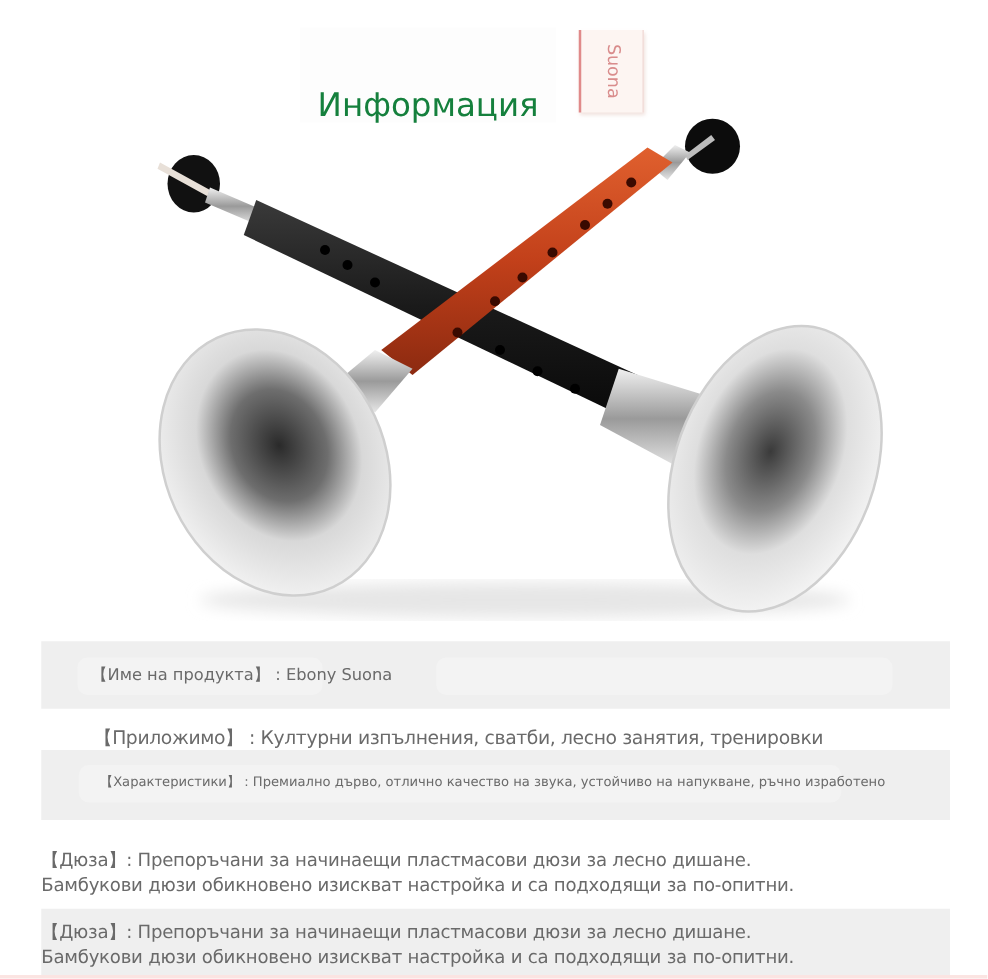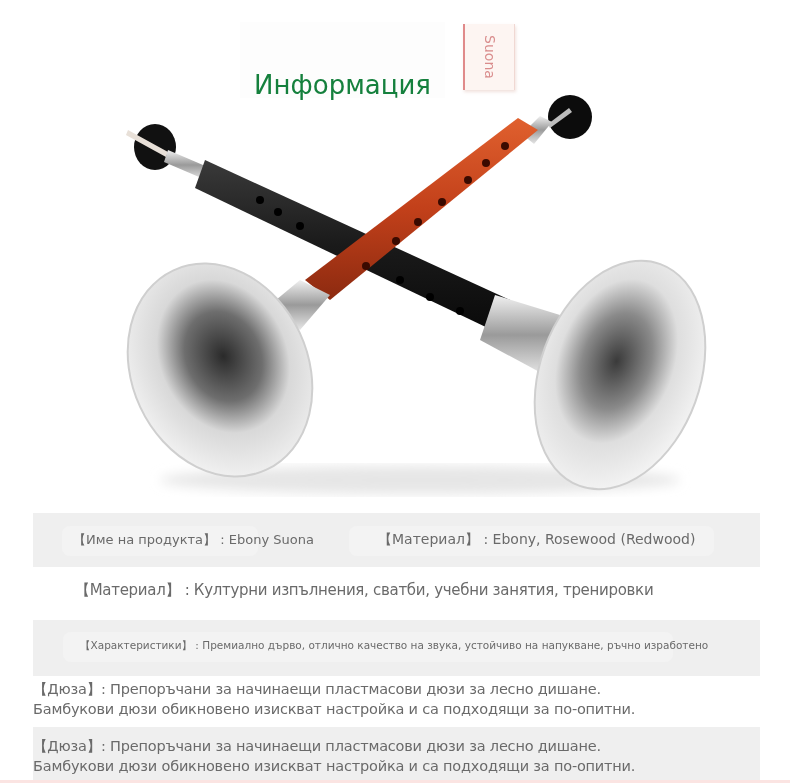--- a/index.html
+++ b/index.html
@@ -94,32 +94,29 @@
     <ellipse cx="220" cy="370" rx="88" ry="110" transform="rotate(-25 220 370)" fill="url(#bellL)" stroke="#cfcfcf" stroke-width="2"></ellipse>
   </g>
 </svg>
 
 <div class="row gray" style="top:513px;height:54px;">
   <div class="pill" style="left:29px;top:13px;width:196px;height:30px;"></div>
   <div class="txt" style="position:absolute;left:40px;top:18px;font-size:13px;">
     <span>【Име на продукта】</span> <span>:</span> <span>Ebony Suona</span>
   </div>
   <div class="pill" style="left:316px;top:13px;width:365px;height:30px;"></div>
-  <div class="txt" style="position:absolute;left:345px;top:18px;font-size:14px;">
-    <span>【Материал】</span> <span>:</span> <span>Ebony, Rosewood (Redwood)</span>
-  </div>
 </div>
 
 <div class="row" style="top:567px;height:53px;">
   <div class="txt" style="position:absolute;left:42px;top:14px;font-size:15px;letter-spacing:-0.3px;">
-    <span>【Материал】</span> <span>:</span> <span>Културни изпълнения, сватби, учебни занятия, тренировки</span>
+    <span>【Приложимо】</span> <span>:</span> <span>Културни изпълнения, сватби, лесно занятия, тренировки</span>
   </div>
 </div>
 
-<div class="row gray" style="top:620px;height:56px;">
+<div class="row gray" style="top:600px;height:56px;">
   <div class="pill" style="left:30px;top:12px;width:610px;height:30px;"></div>
   <div class="txt" style="position:absolute;left:47px;top:19px;font-size:10.5px;">
     <span>【Характеристики】</span> <span>:</span> <span>Премиално дърво, отлично качество на звука, устойчиво на напукване, ръчно изработено</span>
   </div>
 </div>
 
 <div class="row center" style="top:674px;height:52px;">
   <div class="txt" style="padding-top:5px;font-size:14.5px;line-height:20px;letter-spacing:-0.2px;">
     <div>【Дюза】: Препоръчани за начинаещи пластмасови дюзи за лесно дишане.</div>
     <div>Бамбукови дюзи обикновено изискват настройка и са подходящи за по-опитни.</div>

